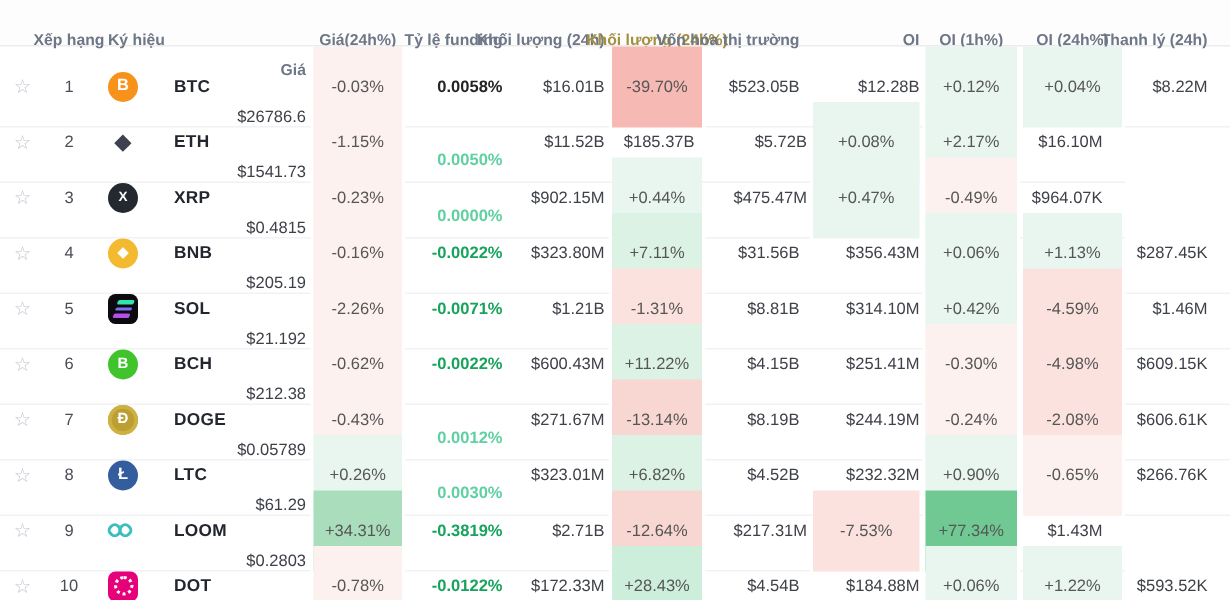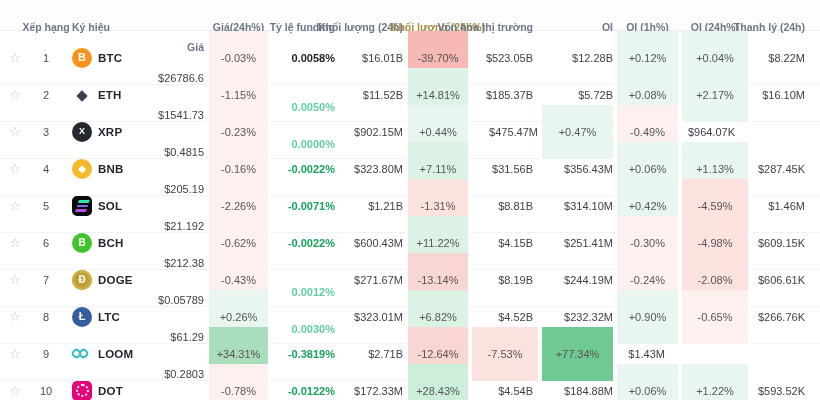--- a/index.html
+++ b/index.html
@@ -30,21 +30,21 @@
   .p-sym{padding-left:10px;}
   .p-price{padding-right:3px;margin-top:41px;}
   .p-fund{padding-right:7px;}
   .p-vol{padding-right:3px;}
   .p-mcap{padding-right:7px;}
   .p-oi{padding-right:2px;}
   .p-liq{padding-right:15px;}
   .rank{color:#4a4d55;}
   .num{color:#3f4149;}
   .star{color:#c0c5cd;font-size:13px;line-height:1;cursor:pointer;}
-  .sym-label{font-weight:700;font-size:11.5px;color:#23262f;margin-left:6px;letter-spacing:.2px;}
+  .sym-label{font-weight:700;font-size:11.5px;color:#23262f;margin-left:24px;letter-spacing:.2px;}
   .coin{width:20px;height:20px;flex:0 0 20px;display:flex;align-items:center;justify-content:center;
         font-weight:700;line-height:1;}
   .coin.circle{border-radius:50%;}
   .coin.square{border-radius:5px;}
   .band{flex:1;align-self:stretch;margin:0 2px;display:flex;align-items:center;justify-content:center;
         font-size:11px;color:#565656;}
   .t-r1{background:#fdf1f0;}
   .t-r2{background:#fbe2de;}
   .t-r3{background:#f8d6d1;}
   .t-r4{background:#f6b9b3;}
@@ -143,23 +143,20 @@
         </div>
         <div class="td ">
           <div class="band t-r1">-1.15%</div>
         </div>
         <div class="td a-r p-fund sep">
           <span class="f-mint">0.0050%</span>
         </div>
         <div class="td a-r p-vol num sep">
           <span>$11.52B</span>
         </div>
-        <div class="td ">
-          <div class="band t-g2">+14.81%</div>
-        </div>
         <div class="td a-r p-mcap num sep">
           <span>$185.37B</span>
         </div>
         <div class="td a-r p-oi num sep">
           <span>$5.72B</span>
         </div>
         <div class="td ">
           <div class="band t-g1">+0.08%</div>
         </div>
         <div class="td ">
@@ -446,20 +443,23 @@
         </div>
         <div class="td a-r p-fund sep">
           <span class="f-green">-0.3819%</span>
         </div>
         <div class="td a-r p-vol num sep">
           <span>$2.71B</span>
         </div>
         <div class="td ">
           <div class="band t-r3">-12.64%</div>
         </div>
+        <div class="td a-r p-oi num sep">
+          <span>$217.31M</span>
+        </div>
         <div class="td ">
           <div class="band t-r2">-7.53%</div>
         </div>
         <div class="td ">
           <div class="band t-g5">+77.34%</div>
         </div>
         <div class="td a-r p-liq num sep">
           <span>$1.43M</span>
         </div>
       </div>

